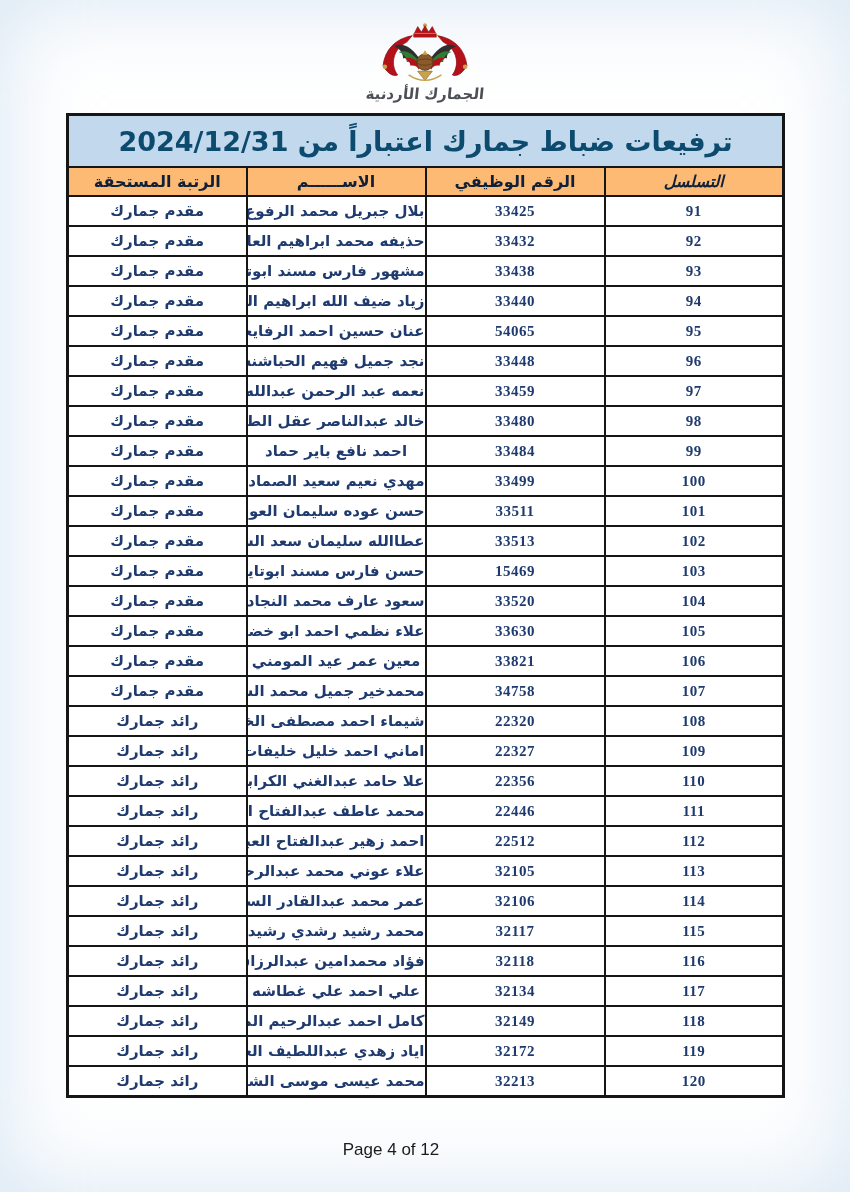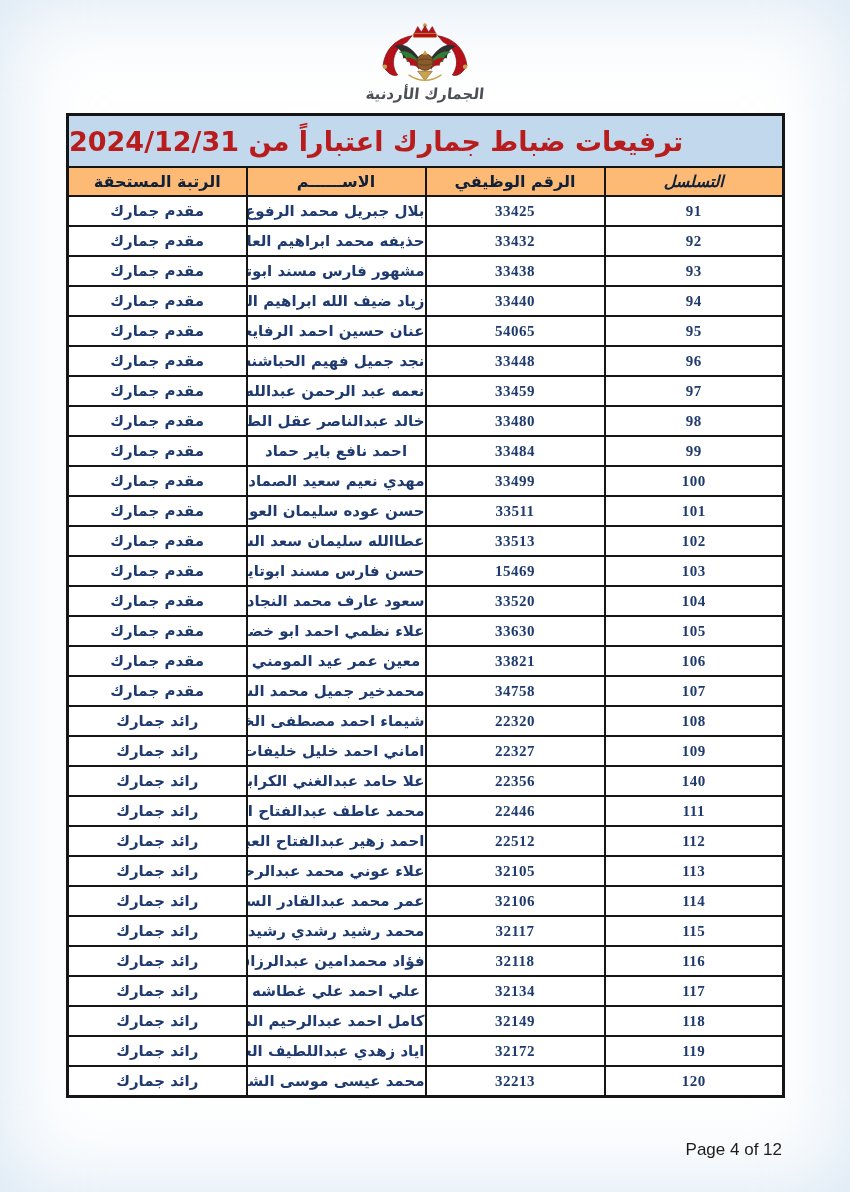--- a/index.html
+++ b/index.html
@@ -43,22 +43,22 @@
   }
   table.promotions, table.promotions th, table.promotions td {
     border: 2px solid #161616;
   }
   table.promotions { border-width: 3px; }
   th.title-cell {
     height: 50px;
     background: #c1d8ed;
     font-size: 27px;
     font-weight: bold;
-    color: #b91c1c;
-    text-align: left;
+    color: #0c4a6e;
+    text-align: center;
     vertical-align: middle;
     padding: 0;
   }
   tr.header-row th {
     height: 27px;
     background: #fdba74;
     font-size: 16px;
     font-weight: bold;
     color: #0f2038;
     text-align: center;
@@ -85,21 +85,21 @@
     font-family: "Liberation Serif", "DejaVu Serif", serif;
     font-size: 15px;
     letter-spacing: 0.5px;
   }
   
   .footer {
     position: absolute;
     top: 1140px;
     left: 0;
     width: 92%;
-    text-align: right;
+    text-align: center;
     font-size: 17px;
     color: #1b1b1b;
     font-family: "Liberation Sans", sans-serif;
   }
 </style>
 </head>
 <body>
 
 <div class="page">
 
@@ -253,21 +253,21 @@
           <td>شيماء احمد مصطفى الخريسات</td>
           <td>رائد جمارك</td>
         </tr>
         <tr>
           <td class="num">109</td>
           <td class="num">22327</td>
           <td>اماني احمد خليل خليفات</td>
           <td>رائد جمارك</td>
         </tr>
         <tr>
-          <td class="num">140</td>
+          <td class="num">110</td>
           <td class="num">22356</td>
           <td>علا حامد عبدالغني الكرابده</td>
           <td>رائد جمارك</td>
         </tr>
         <tr>
           <td class="num">111</td>
           <td class="num">22446</td>
           <td>محمد عاطف عبدالفتاح ابو هزيم</td>
           <td>رائد جمارك</td>
         </tr>

